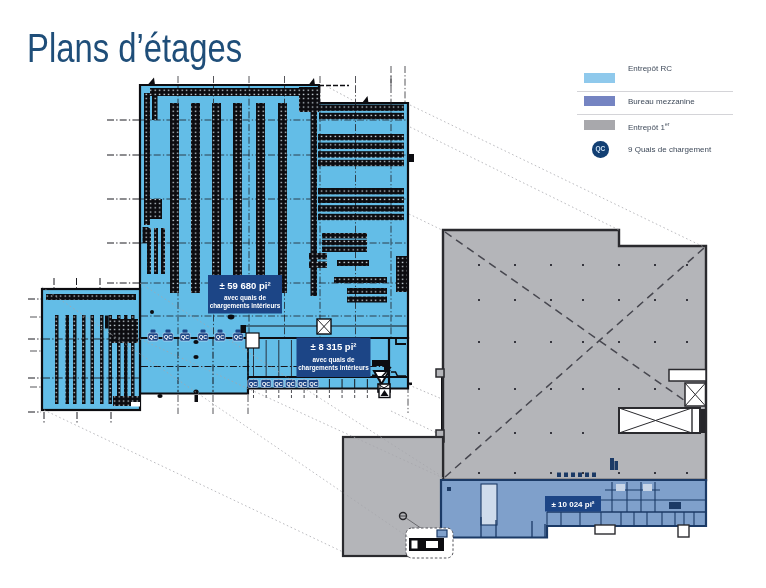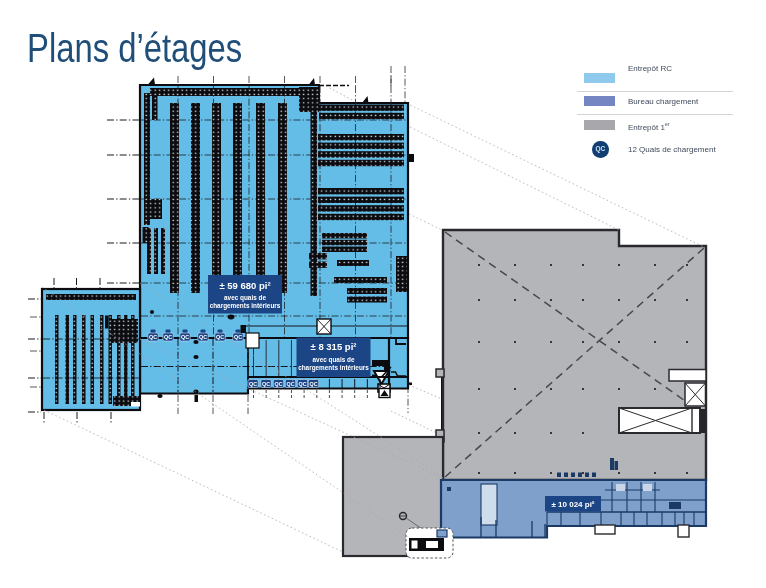--- a/index.html
+++ b/index.html
@@ -13,26 +13,26 @@
 svg{position:absolute;left:0;top:0}
 </style></head>
 <body>
 <div id="page">
 <div id="title">Plans d’étages</div>
 
 <div class="sw" style="left:584px;top:73px;background:#8FC9EC"></div>
 <div class="lt" style="left:628px;top:64px">Entrepôt RC</div>
 <div class="dv" style="top:91px"></div>
 <div class="sw" style="left:584px;top:96px;background:#7584C2"></div>
-<div class="lt" style="left:628px;top:97px">Bureau chargement</div>
+<div class="lt" style="left:628px;top:97px">Bureau mezzanine</div>
 <div class="dv" style="top:114px"></div>
 <div class="sw" style="left:584px;top:120px;background:#A8A8AC"></div>
 <div class="lt" style="left:628px;top:121px">Entrepôt 1<sup style="font-size:5px">er</sup></div>
 <div class="qcc">QC</div>
-<div class="lt" style="left:628px;top:145px">12 Quais de chargement</div>
+<div class="lt" style="left:628px;top:145px">9 Quais de chargement</div>
 
 <svg width="766" height="588" viewBox="0 0 766 588">
 <defs>
         <pattern id="rk" width="4.5" height="4.2" patternUnits="userSpaceOnUse">
           <rect width="4.5" height="4.2" fill="#0C0C10"></rect>
           <rect x="1.55" y="1.4" width="1.3" height="1.25" fill="#e8f4fb"></rect>
         </pattern>
       </defs>
 <line x1="107" y1="120" x2="141" y2="120" stroke="#1A1A20" stroke-width="1.0" stroke-dasharray="7 2.2 1.3 2.2"></line>
 <line x1="107" y1="155" x2="141" y2="155" stroke="#1A1A20" stroke-width="1.0" stroke-dasharray="7 2.2 1.3 2.2"></line>

